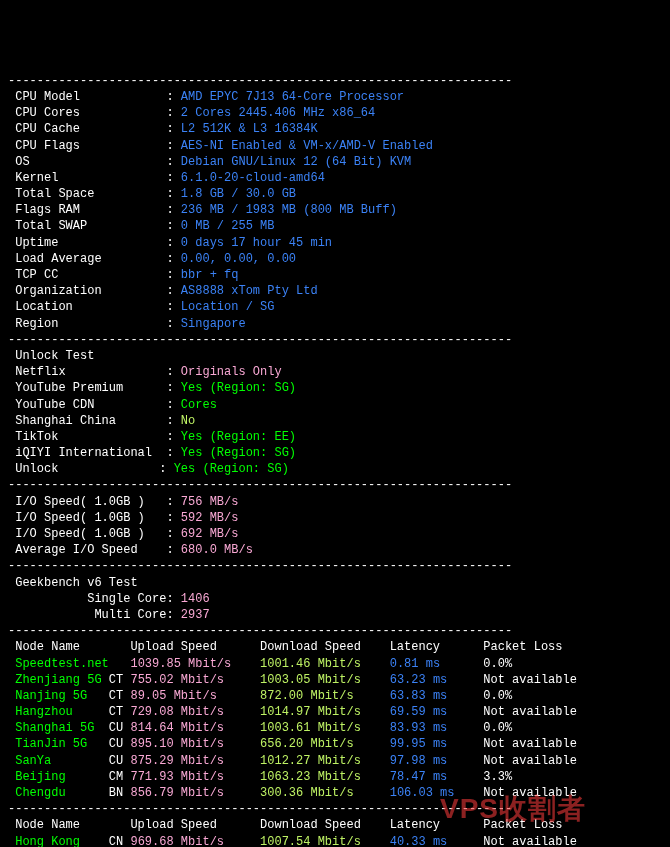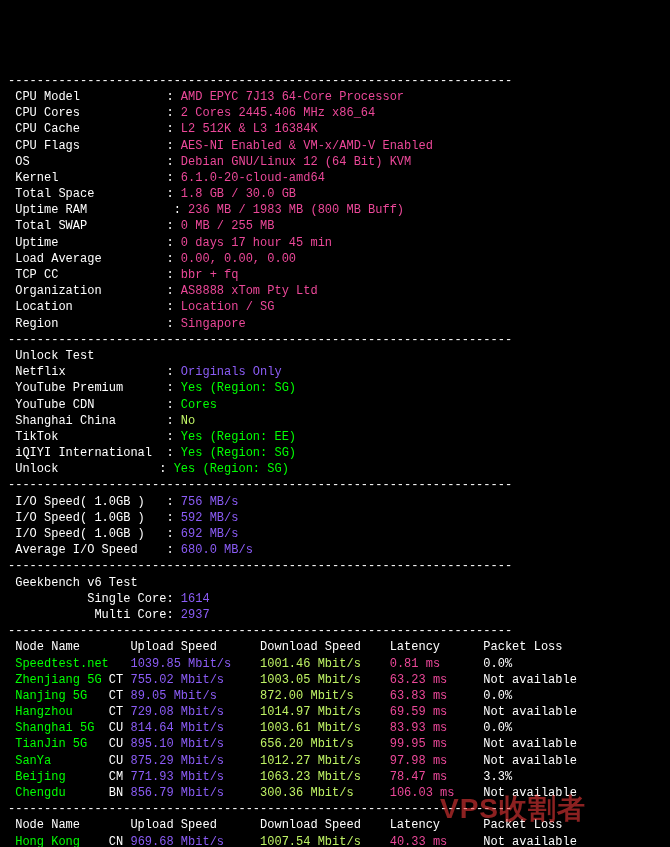--- a/index.html
+++ b/index.html
@@ -5,22 +5,22 @@
   body {
     background: #000;
     color: #fff;
     font-family: "Consolas", "Monaco", "Courier New", monospace;
     font-size: 12px;
     line-height: 1.35;
     margin: 0;
     padding: 8px;
     white-space: pre;
   }
-  .cyan { color: #ec4899; }
-  .yellow { color: #8b5cf6; }
+  .cyan { color: #3b82f6; }
+  .yellow { color: #f9a8d4; }
   .green { color: #00ff00; }
   .red { color: #bef264; }
   .white { color: #ffffff; }
   .watermark {
     position: absolute;
     left: 440px;
     top: 790px;
     font-size: 28px;
     font-weight: bold;
     color: rgba(255,60,60,0.55);
@@ -35,21 +35,21 @@
 
 
 <div id="out"><span class="white">----------------------------------------------------------------------</span>
 <span class="white"> CPU Model            : </span><span class="cyan">AMD EPYC 7J13 64-Core Processor</span>
 <span class="white"> CPU Cores            : </span><span class="cyan">2 Cores 2445.406 MHz x86_64</span>
 <span class="white"> CPU Cache            : </span><span class="cyan">L2 512K &amp; L3 16384K</span>
 <span class="white"> CPU Flags            : </span><span class="cyan">AES-NI Enabled &amp; VM-x/AMD-V Enabled</span>
 <span class="white"> OS                   : </span><span class="cyan">Debian GNU/Linux 12 (64 Bit) KVM</span>
 <span class="white"> Kernel               : </span><span class="cyan">6.1.0-20-cloud-amd64</span>
 <span class="white"> Total Space          : </span><span class="cyan">1.8 GB / 30.0 GB</span>
-<span class="white"> Uptime RAM            : </span><span class="cyan">236 MB / 1983 MB (800 MB Buff)</span>
+<span class="white"> Flags RAM            : </span><span class="cyan">236 MB / 1983 MB (800 MB Buff)</span>
 <span class="white"> Total SWAP           : </span><span class="cyan">0 MB / 255 MB</span>
 <span class="white"> Uptime               : </span><span class="cyan">0 days 17 hour 45 min</span>
 <span class="white"> Load Average         : </span><span class="cyan">0.00, 0.00, 0.00</span>
 <span class="white"> TCP CC               : </span><span class="cyan">bbr + fq</span>
 <span class="white"> Organization         : </span><span class="cyan">AS8888 xTom Pty Ltd</span>
 <span class="white"> Location             : </span><span class="cyan">Location / SG</span>
 <span class="white"> Region               : </span><span class="cyan">Singapore</span>
 <span class="white">----------------------------------------------------------------------</span>
 <span class="white"> Unlock Test</span>
 <span class="white"> Netflix              : </span><span class="yellow">Originals Only</span>
@@ -59,21 +59,21 @@
 <span class="white"> TikTok               : </span><span class="green">Yes (Region: EE)</span>
 <span class="white"> iQIYI International  : </span><span class="green">Yes (Region: SG)</span>
 <span class="white"> Unlock              : </span><span class="green">Yes (Region: SG)</span>
 <span class="white">----------------------------------------------------------------------</span>
 <span class="white"> I/O Speed( 1.0GB )   : </span><span class="yellow">756 MB/s</span>
 <span class="white"> I/O Speed( 1.0GB )   : </span><span class="yellow">592 MB/s</span>
 <span class="white"> I/O Speed( 1.0GB )   : </span><span class="yellow">692 MB/s</span>
 <span class="white"> Average I/O Speed    : </span><span class="yellow">680.0 MB/s</span>
 <span class="white">----------------------------------------------------------------------</span>
 <span class="white"> Geekbench v6 Test</span>
-<span class="white">           Single Core: </span><span class="yellow">1614</span>
+<span class="white">           Single Core: </span><span class="yellow">1406</span>
 <span class="white">            Multi Core: </span><span class="yellow">2937</span>
 <span class="white">----------------------------------------------------------------------</span>
 <span class="white"> Node Name       Upload Speed      Download Speed    Latency      Packet Loss</span>
  <span class="green">Speedtest.net<span class="white">   </span></span><span class="yellow">1039.85 Mbit/s    </span><span class="red">1001.46 Mbit/s    </span><span class="cyan">0.81 ms      </span><span class="white">0.0%</span>
  <span class="green">Zhenjiang 5G <span class="white">CT </span></span><span class="yellow">755.02 Mbit/s     </span><span class="red">1003.05 Mbit/s    </span><span class="cyan">63.23 ms     </span><span class="white">Not available</span>
  <span class="green">Nanjing 5G   <span class="white">CT </span></span><span class="yellow">89.05 Mbit/s      </span><span class="red">872.00 Mbit/s     </span><span class="cyan">63.83 ms     </span><span class="white">0.0%</span>
  <span class="green">Hangzhou     <span class="white">CT </span></span><span class="yellow">729.08 Mbit/s     </span><span class="red">1014.97 Mbit/s    </span><span class="cyan">69.59 ms     </span><span class="white">Not available</span>
  <span class="green">Shanghai 5G  <span class="white">CU </span></span><span class="yellow">814.64 Mbit/s     </span><span class="red">1003.61 Mbit/s    </span><span class="cyan">83.93 ms     </span><span class="white">0.0%</span>
  <span class="green">TianJin 5G   <span class="white">CU </span></span><span class="yellow">895.10 Mbit/s     </span><span class="red">656.20 Mbit/s     </span><span class="cyan">99.95 ms     </span><span class="white">Not available</span>
  <span class="green">SanYa        <span class="white">CU </span></span><span class="yellow">875.29 Mbit/s     </span><span class="red">1012.27 Mbit/s    </span><span class="cyan">97.98 ms     </span><span class="white">Not available</span>

